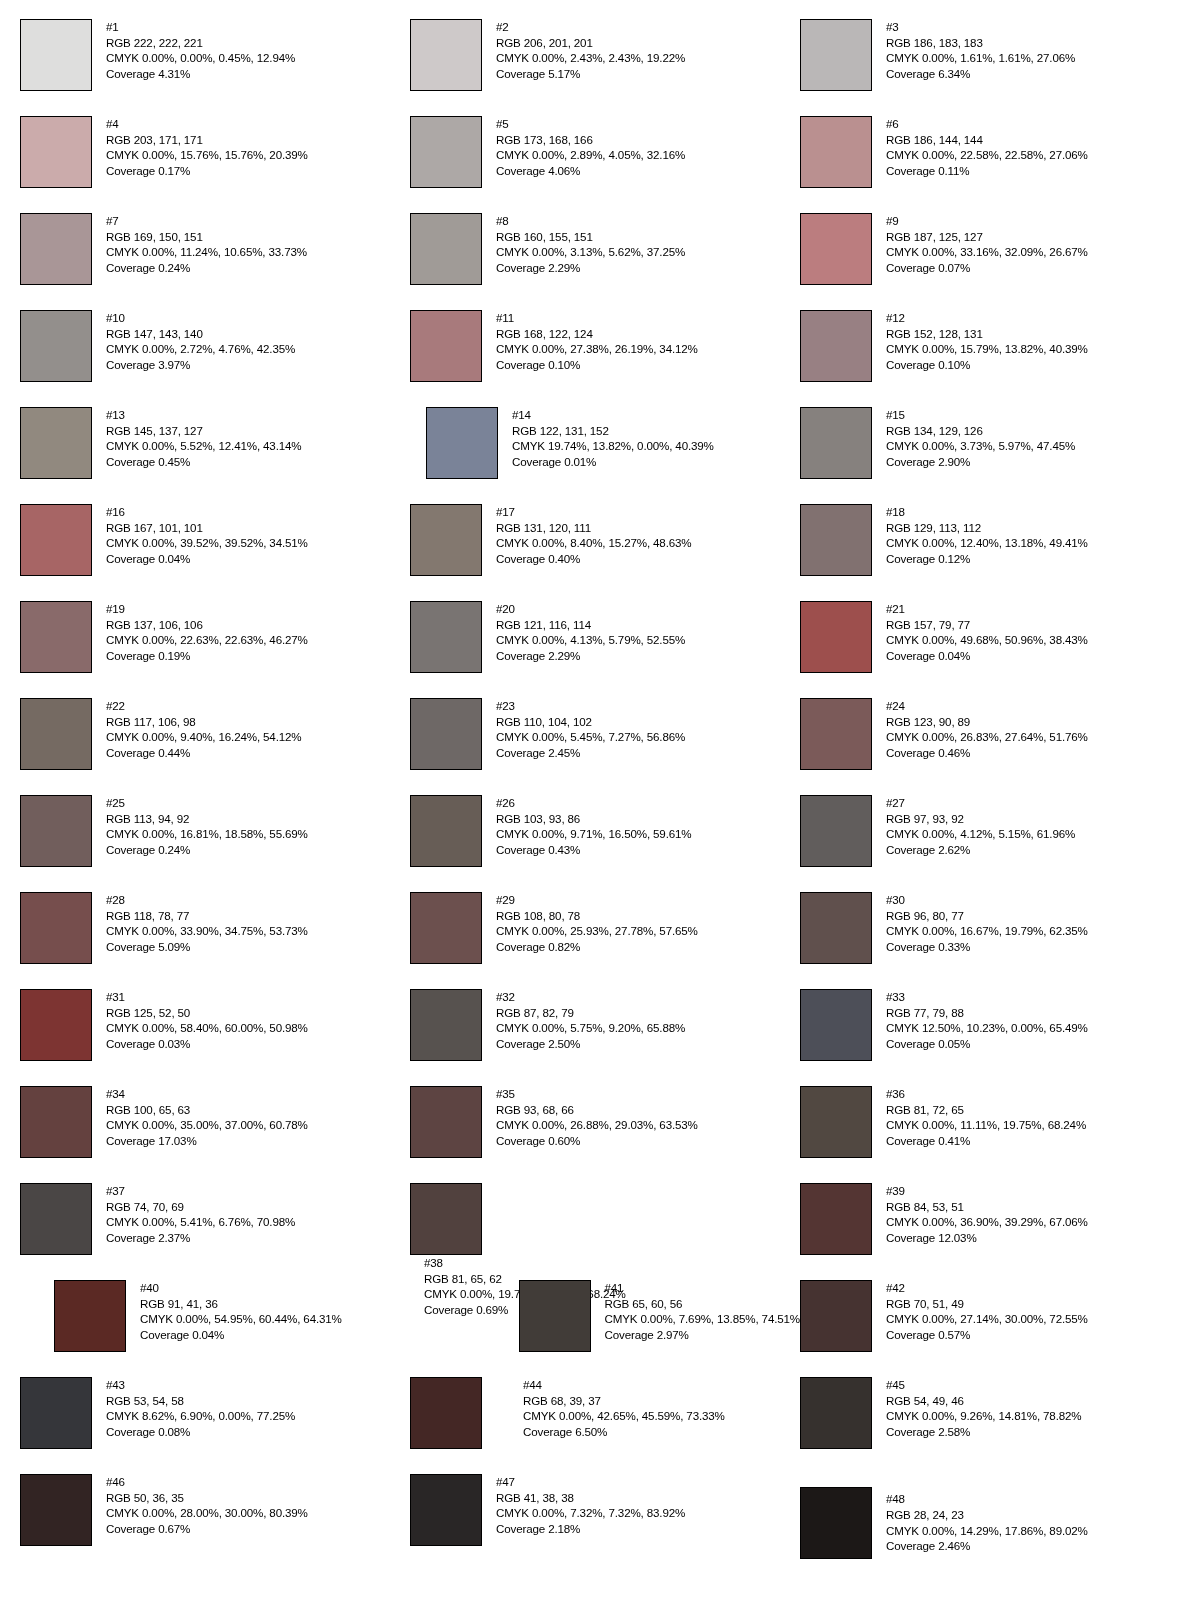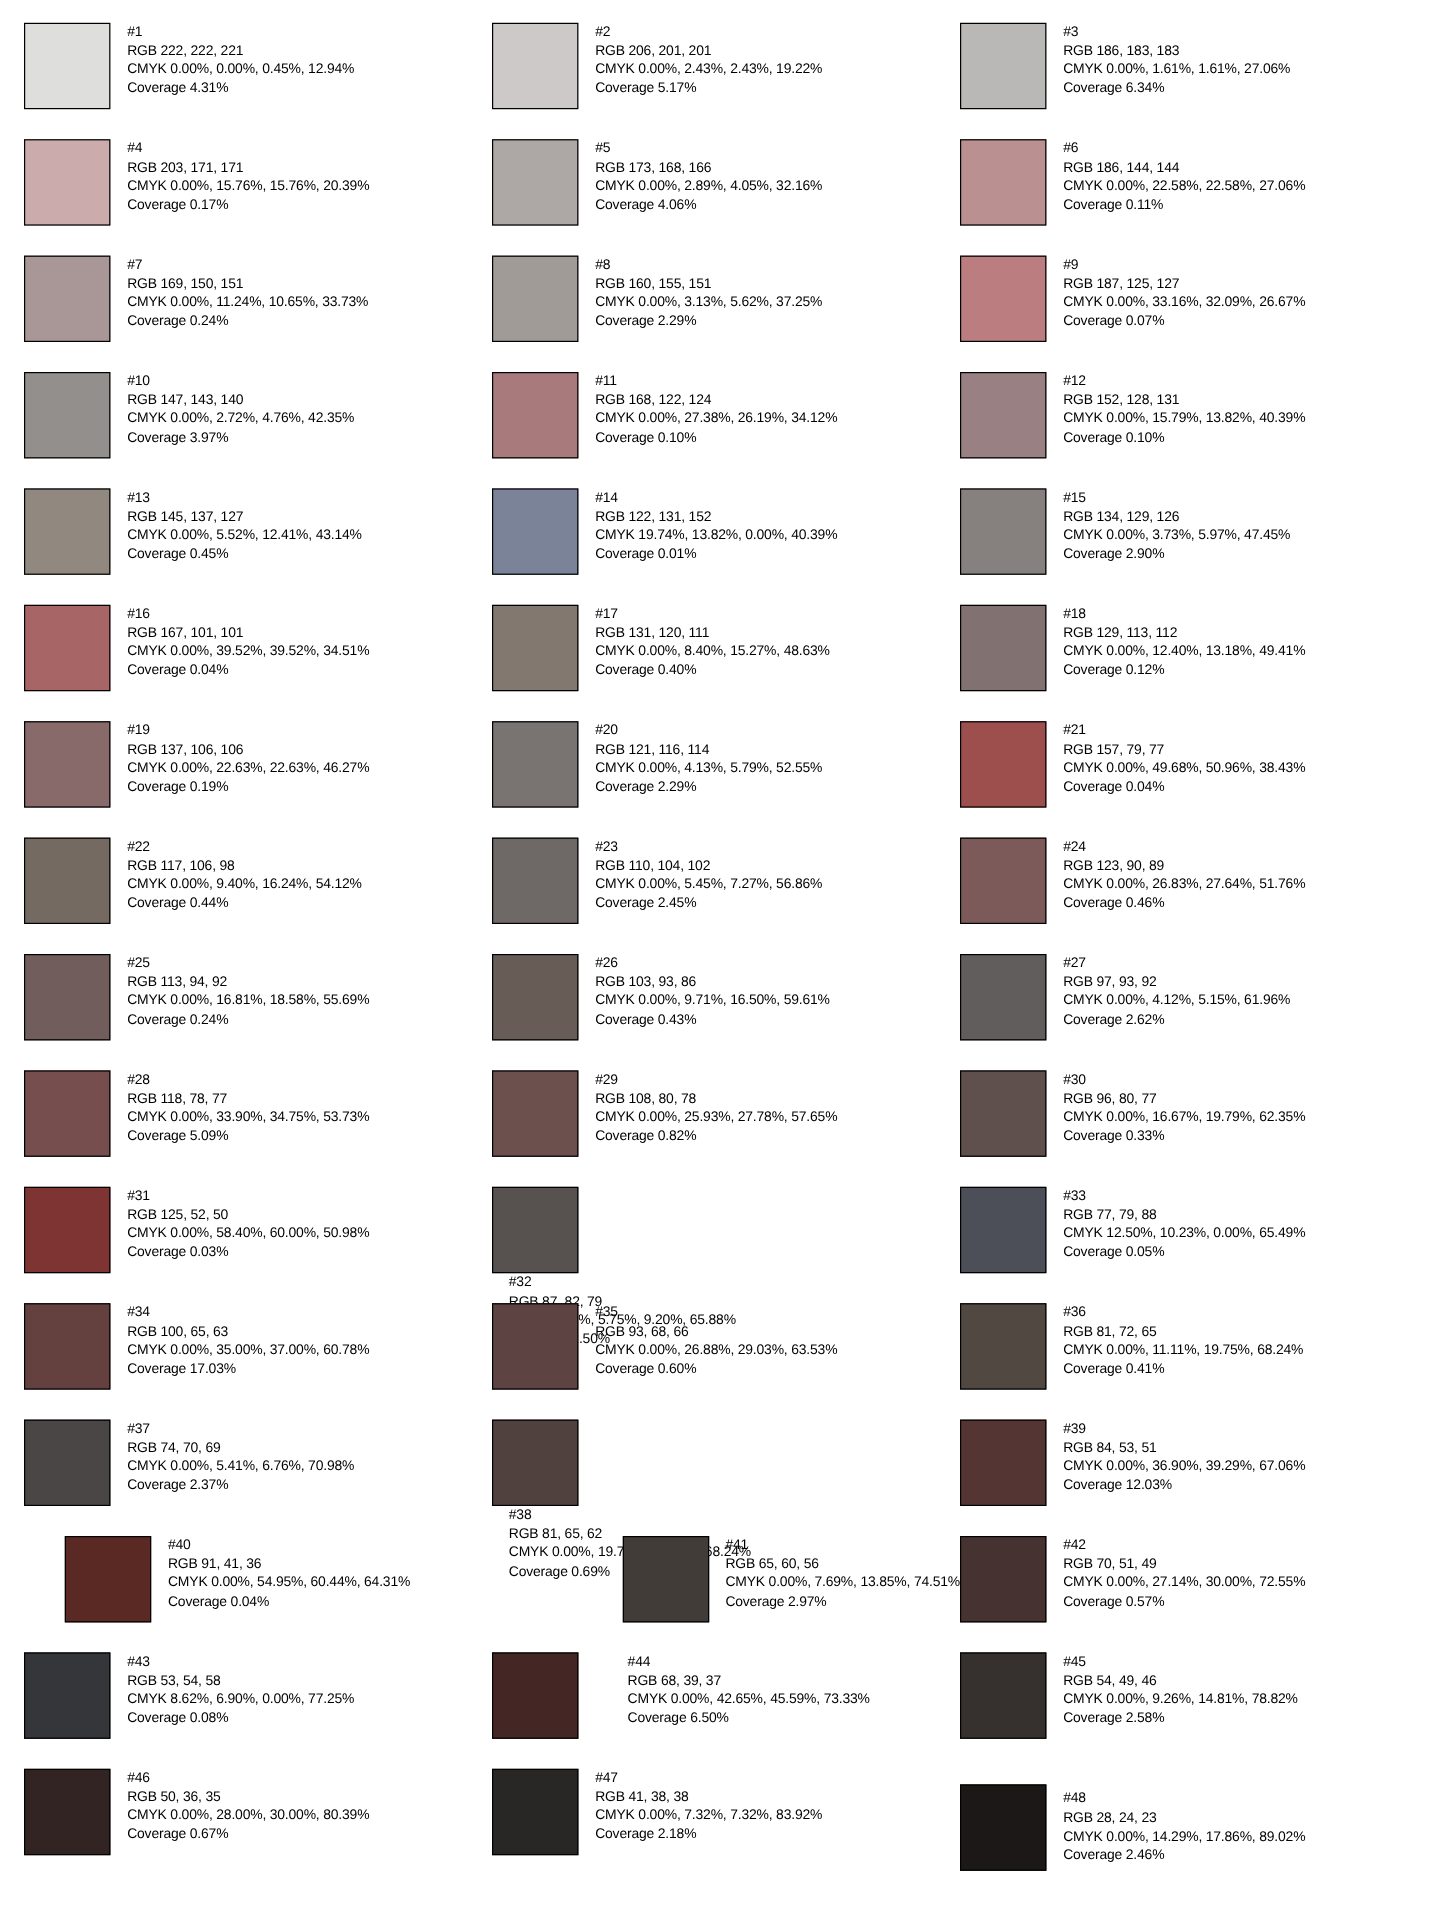--- a/index.html
+++ b/index.html
@@ -171,21 +171,21 @@
     </div>
     <div class="swatch-entry" style="grid-area: 5 / 1;">
       <div class="swatch-chip" style="background: rgb(145, 137, 127);"></div>
       <div class="swatch-info">
         <div class="info-index">#13</div>
         <div class="info-rgb">RGB 145, 137, 127</div>
         <div class="info-cmyk">CMYK 0.00%, 5.52%, 12.41%, 43.14%</div>
         <div class="info-coverage">Coverage 0.45%</div>
       </div>
     </div>
-    <div class="swatch-entry" style="grid-area: 5 / 2;">
+    <div class="swatch-entry" style="grid-area: 5 / 2; margin-left: 16px;">
       <div class="swatch-chip" style="background: rgb(122, 131, 152);"></div>
       <div class="swatch-info">
         <div class="info-index">#14</div>
         <div class="info-rgb">RGB 122, 131, 152</div>
         <div class="info-cmyk">CMYK 19.74%, 13.82%, 0.00%, 40.39%</div>
         <div class="info-coverage">Coverage 0.01%</div>
       </div>
     </div>
     <div class="swatch-entry" style="grid-area: 5 / 3;">
       <div class="swatch-chip" style="background: rgb(134, 129, 126);"></div>
@@ -333,21 +333,21 @@
     </div>
     <div class="swatch-entry" style="grid-area: 11 / 1;">
       <div class="swatch-chip" style="background: rgb(125, 52, 50);"></div>
       <div class="swatch-info">
         <div class="info-index">#31</div>
         <div class="info-rgb">RGB 125, 52, 50</div>
         <div class="info-cmyk">CMYK 0.00%, 58.40%, 60.00%, 50.98%</div>
         <div class="info-coverage">Coverage 0.03%</div>
       </div>
     </div>
-    <div class="swatch-entry" style="grid-area: 11 / 2; flex-direction: column;">
+    <div class="swatch-entry" style="grid-area: 11 / 2;">
       <div class="swatch-chip" style="background: rgb(87, 82, 79);"></div>
       <div class="swatch-info">
         <div class="info-index">#32</div>
         <div class="info-rgb">RGB 87, 82, 79</div>
         <div class="info-cmyk">CMYK 0.00%, 5.75%, 9.20%, 65.88%</div>
         <div class="info-coverage">Coverage 2.50%</div>
       </div>
     </div>
     <div class="swatch-entry" style="grid-area: 11 / 3;">
       <div class="swatch-chip" style="background: rgb(77, 79, 88);"></div>

